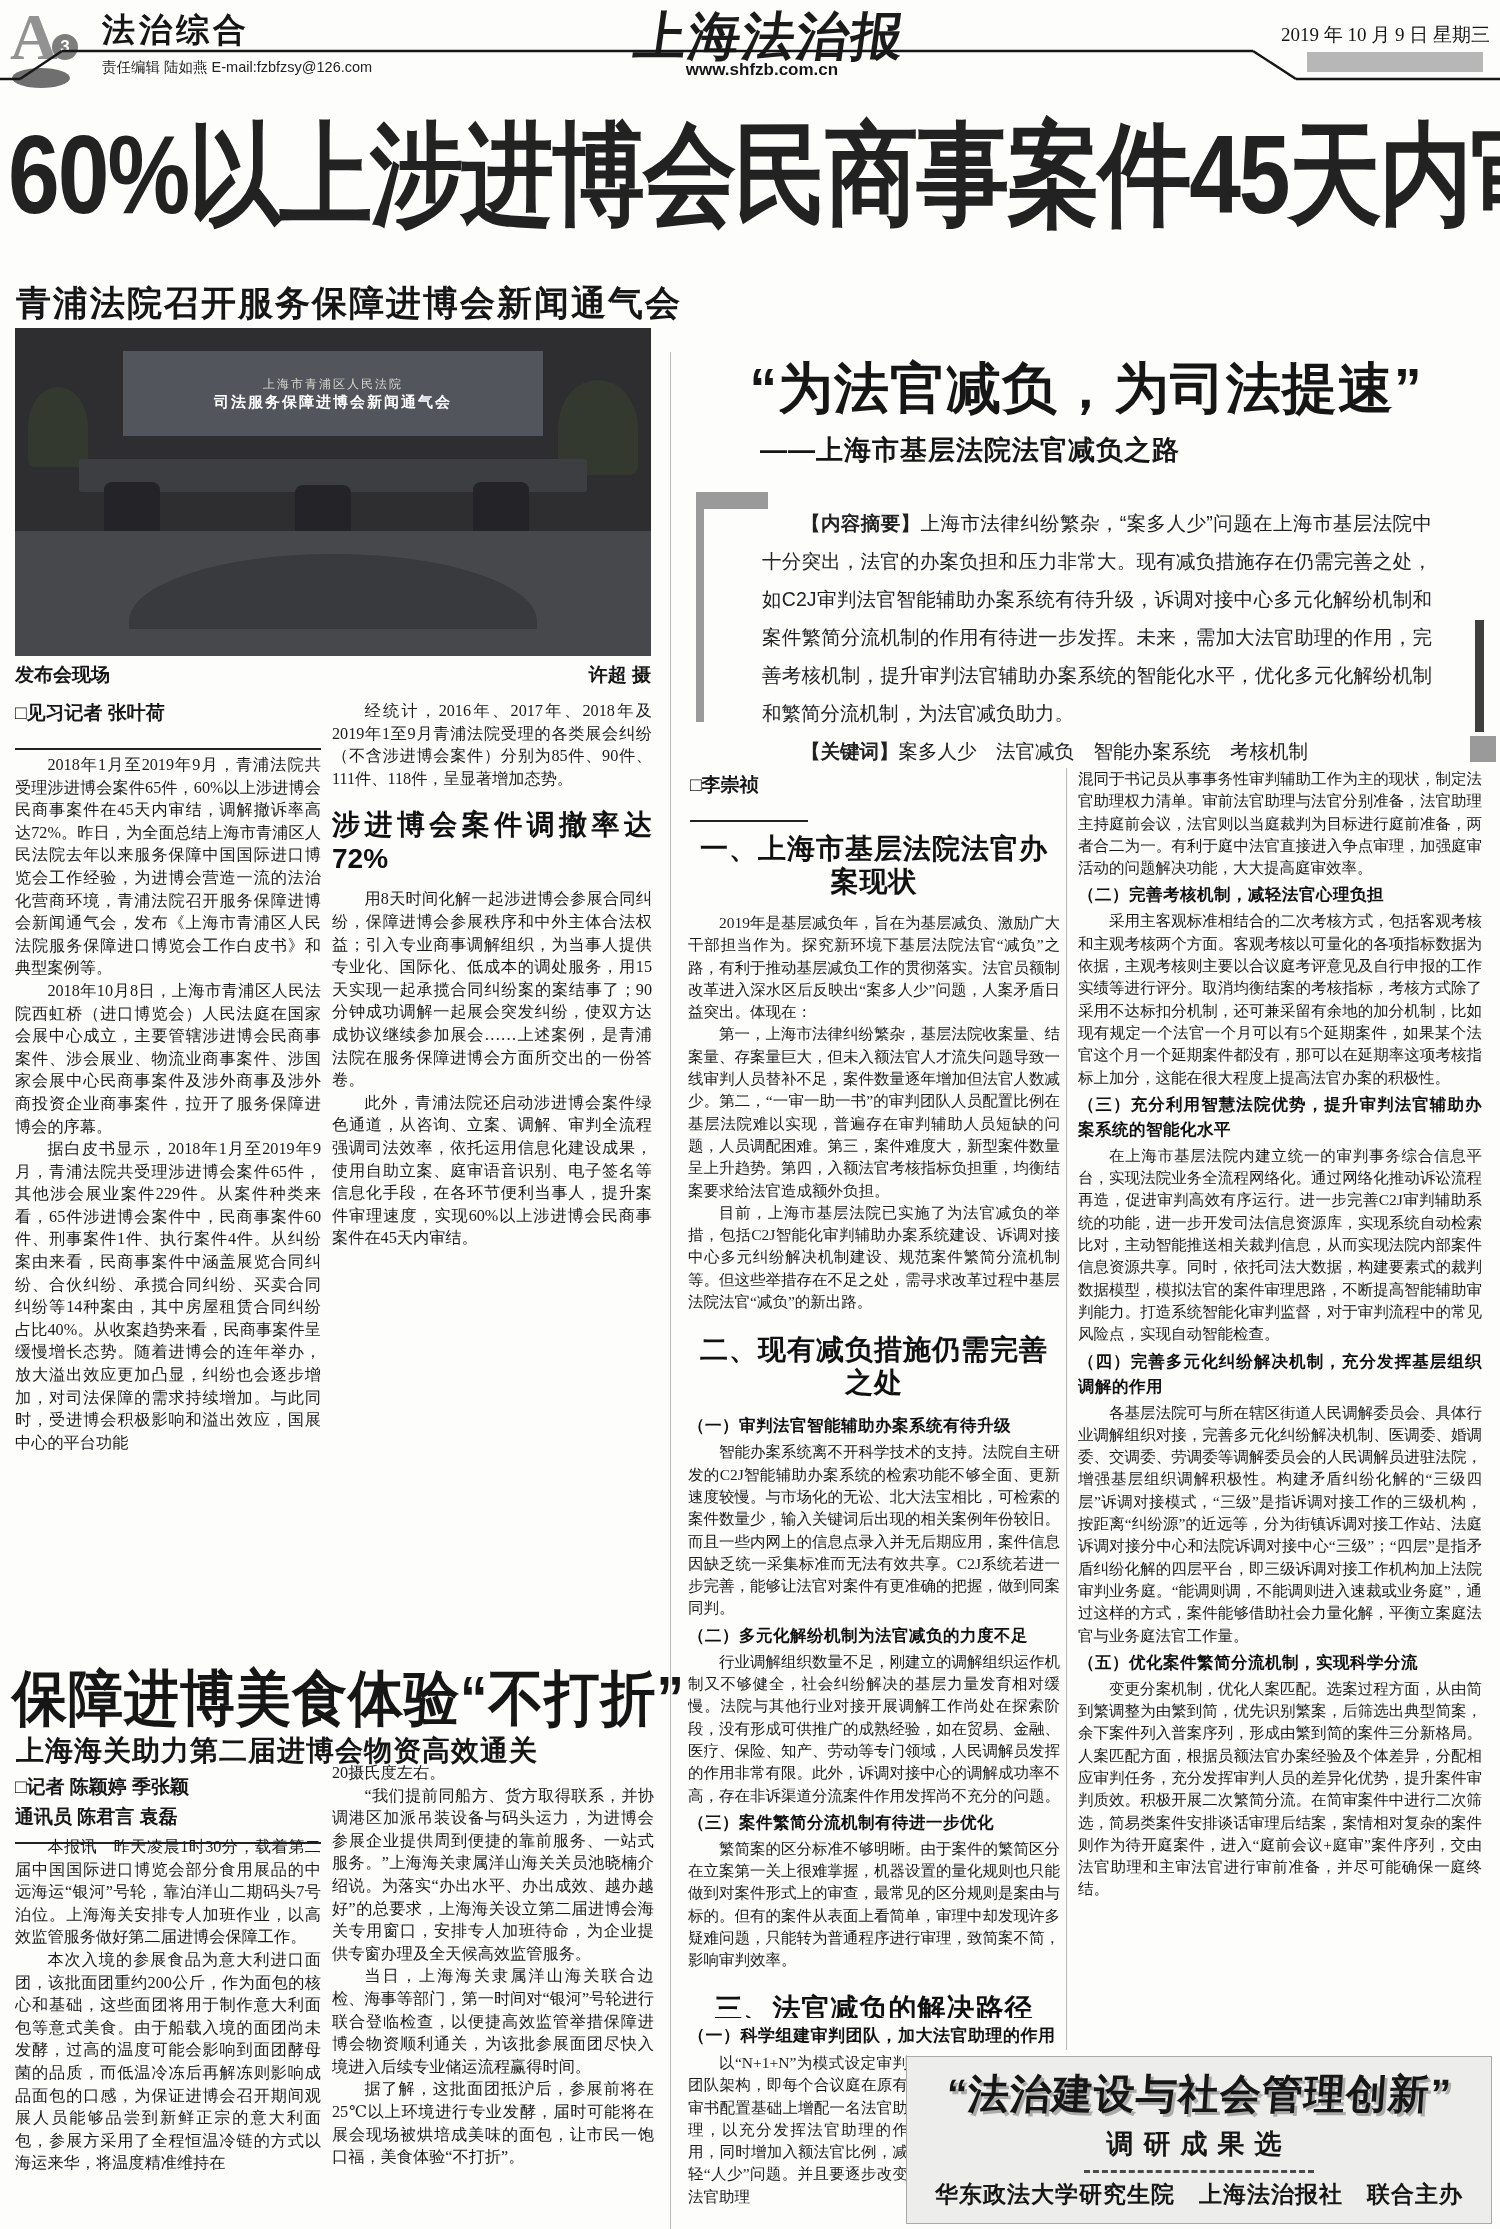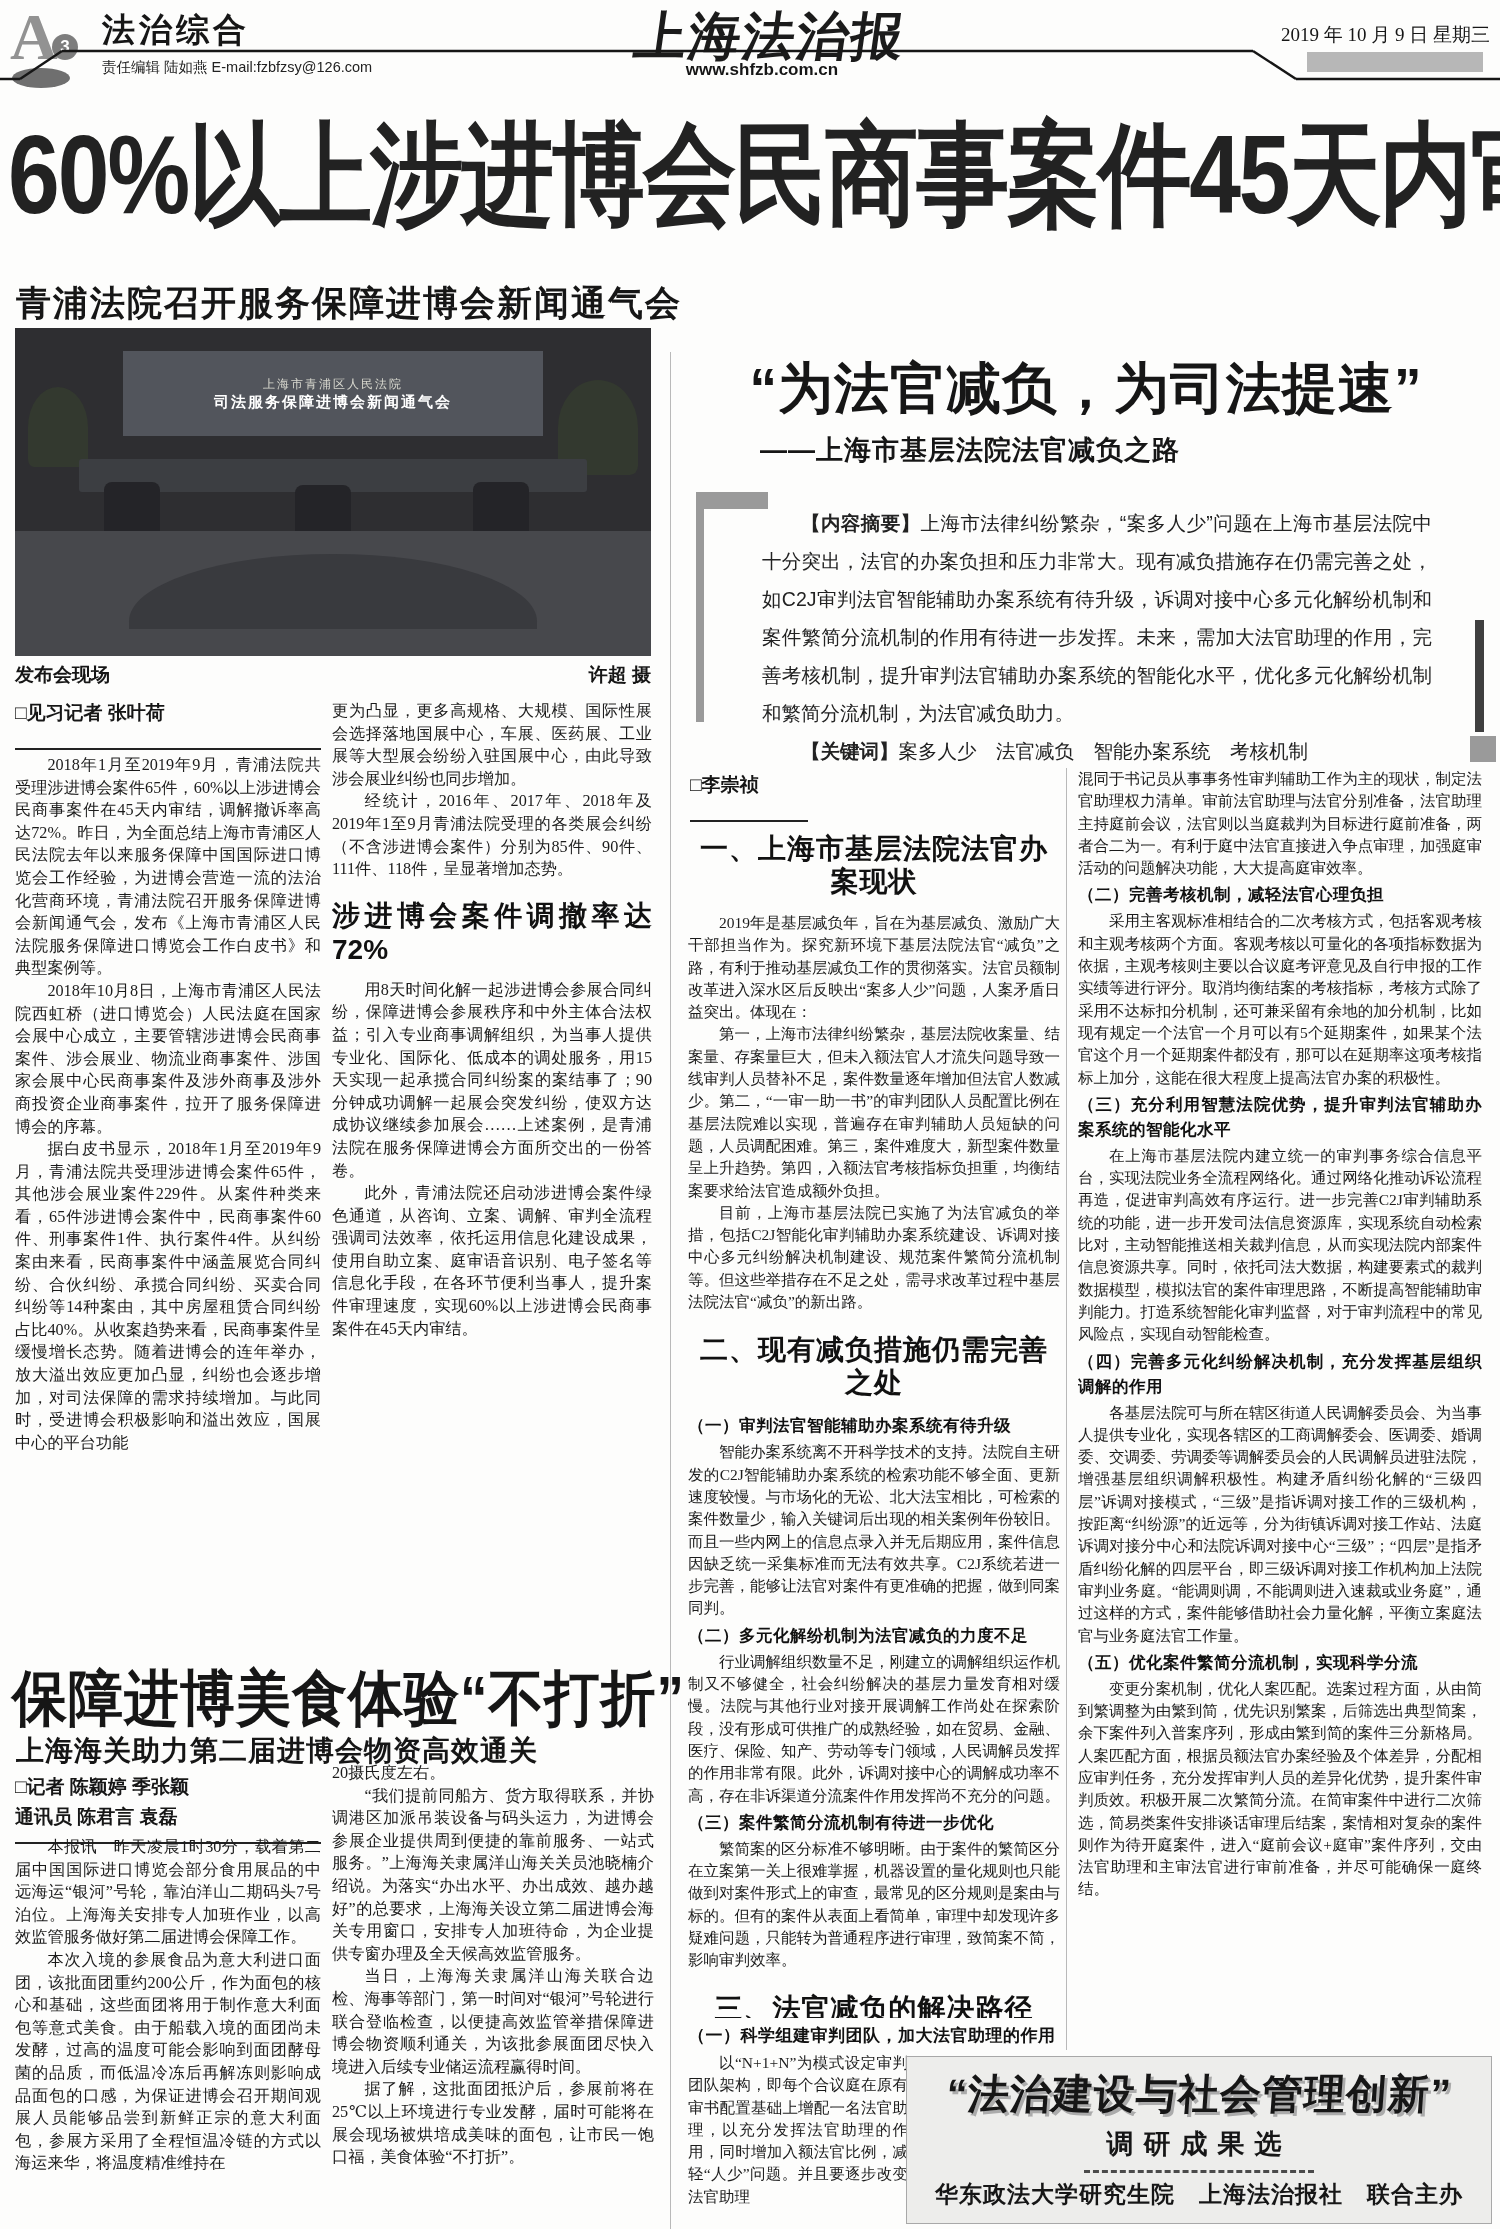--- a/index.html
+++ b/index.html
@@ -133,21 +133,20 @@
 
   <div class="byline" style="left:15px;top:700px;width:306px;">□见习记者  张叶荷</div>
 
   <div class="bodycol lead-col" style="left:15px;top:754px;width:306px;height:884px;">
     <p>2018年1月至2019年9月，青浦法院共受理涉进博会案件65件，60%以上涉进博会民商事案件在45天内审结，调解撤诉率高达72%。昨日，为全面总结上海市青浦区人民法院去年以来服务保障中国国际进口博览会工作经验，为进博会营造一流的法治化营商环境，青浦法院召开服务保障进博会新闻通气会，发布《上海市青浦区人民法院服务保障进口博览会工作白皮书》和典型案例等。</p>
     <p>2018年10月8日，上海市青浦区人民法院西虹桥（进口博览会）人民法庭在国家会展中心成立，主要管辖涉进博会民商事案件、涉会展业、物流业商事案件、涉国家会展中心民商事案件及涉外商事及涉外商投资企业商事案件，拉开了服务保障进博会的序幕。</p>
     <p>据白皮书显示，2018年1月至2019年9月，青浦法院共受理涉进博会案件65件，其他涉会展业案件229件。从案件种类来看，65件涉进博会案件中，民商事案件60件、刑事案件1件、执行案件4件。从纠纷案由来看，民商事案件中涵盖展览合同纠纷、合伙纠纷、承揽合同纠纷、买卖合同纠纷等14种案由，其中房屋租赁合同纠纷占比40%。从收案趋势来看，民商事案件呈缓慢增长态势。随着进博会的连年举办，放大溢出效应更加凸显，纠纷也会逐步增加，对司法保障的需求持续增加。与此同时，受进博会积极影响和溢出效应，国展中心的平台功能</p>
   </div>
 
   <div class="bodycol lead-col" style="left:332px;top:700px;width:320px;height:938px;">
-    <p style="text-indent:0;">更为凸显，更多高规格、大规模、国际性展会选择落地国展中心，车展、医药展、工业展等大型展会纷纷入驻国展中心，由此导致涉会展业纠纷也同步增加。</p>
     <p>经统计，2016年、2017年、2018年及2019年1至9月青浦法院受理的各类展会纠纷（不含涉进博会案件）分别为85件、90件、111件、118件，呈显著增加态势。</p>
     <div class="colhead">涉进博会案件调撤率达72%</div>
     <p>用8天时间化解一起涉进博会参展合同纠纷，保障进博会参展秩序和中外主体合法权益；引入专业商事调解组织，为当事人提供专业化、国际化、低成本的调处服务，用15天实现一起承揽合同纠纷案的案结事了；90分钟成功调解一起展会突发纠纷，使双方达成协议继续参加展会……上述案例，是青浦法院在服务保障进博会方面所交出的一份答卷。</p>
     <p>此外，青浦法院还启动涉进博会案件绿色通道，从咨询、立案、调解、审判全流程强调司法效率，依托运用信息化建设成果，使用自助立案、庭审语音识别、电子签名等信息化手段，在各环节便利当事人，提升案件审理速度，实现60%以上涉进博会民商事案件在45天内审结。</p>
   </div>
 
   <div class="feat-title">“为法官减负，为司法提速”</div>
   <div class="feat-subtitle">——上海市基层法院法官减负之路</div>
 
   <div class="abstract">
@@ -183,21 +182,21 @@
     <p>以“N+1+N”为模式设定审判团队架构，即每个合议庭在原有审书配置基础上增配一名法官助理，以充分发挥法官助理的作用，同时增加入额法官比例，减轻“人少”问题。并且要逐步改变法官助理</p>
   </div>
 
   <div class="bodycol feat-col" style="left:1078px;top:768px;width:404px;height:1282px;">
     <p style="text-indent:0;">混同于书记员从事事务性审判辅助工作为主的现状，制定法官助理权力清单。审前法官助理与法官分别准备，法官助理主持庭前会议，法官则以当庭裁判为目标进行庭前准备，两者合二为一。有利于庭中法官直接进入争点审理，加强庭审活动的问题解决功能，大大提高庭审效率。</p>
     <div class="sh">（二）完善考核机制，减轻法官心理负担</div>
     <p>采用主客观标准相结合的二次考核方式，包括客观考核和主观考核两个方面。客观考核以可量化的各项指标数据为依据，主观考核则主要以合议庭考评意见及自行申报的工作实绩等进行评分。取消均衡结案的考核指标，考核方式除了采用不达标扣分机制，还可兼采留有余地的加分机制，比如现有规定一个法官一个月可以有5个延期案件，如果某个法官这个月一个延期案件都没有，那可以在延期率这项考核指标上加分，这能在很大程度上提高法官办案的积极性。</p>
     <div class="sh">（三）充分利用智慧法院优势，提升审判法官辅助办案系统的智能化水平</div>
     <p>在上海市基层法院内建立统一的审判事务综合信息平台，实现法院业务全流程网络化。通过网络化推动诉讼流程再造，促进审判高效有序运行。进一步完善C2J审判辅助系统的功能，进一步开发司法信息资源库，实现系统自动检索比对，主动智能推送相关裁判信息，从而实现法院内部案件信息资源共享。同时，依托司法大数据，构建要素式的裁判数据模型，模拟法官的案件审理思路，不断提高智能辅助审判能力。打造系统智能化审判监督，对于审判流程中的常见风险点，实现自动智能检查。</p>
     <div class="sh">（四）完善多元化纠纷解决机制，充分发挥基层组织调解的作用</div>
-    <p>各基层法院可与所在辖区街道人民调解委员会、为当事人提供专业化，实现各辖区的工商调解委会、医调委、婚调委、交调委、劳调委等调解委员会的人民调解员进驻法院，增强基层组织调解积极性。构建矛盾纠纷化解的“三级四层”诉调对接模式，“三级”是指诉调对接工作的三级机构，按距离“纠纷源”的近远等，分为街镇诉调对接工作站、法庭诉调对接分中心和法院诉调对接中心“三级”；“四层”是指矛盾纠纷化解的四层平台，即三级诉调对接工作机构加上法院审判业务庭。“能调则调，不能调则进入速裁或业务庭”，通过这样的方式，案件能够借助社会力量化解，平衡立案庭法官与业务庭法官工作量。</p>
+    <p>各基层法院可与所在辖区街道人民调解委员会、具体行业调解组织对接，完善多元化纠纷解决机制、医调委、婚调委、交调委、劳调委等调解委员会的人民调解员进驻法院，增强基层组织调解积极性。构建矛盾纠纷化解的“三级四层”诉调对接模式，“三级”是指诉调对接工作的三级机构，按距离“纠纷源”的近远等，分为街镇诉调对接工作站、法庭诉调对接分中心和法院诉调对接中心“三级”；“四层”是指矛盾纠纷化解的四层平台，即三级诉调对接工作机构加上法院审判业务庭。“能调则调，不能调则进入速裁或业务庭”，通过这样的方式，案件能够借助社会力量化解，平衡立案庭法官与业务庭法官工作量。</p>
     <div class="sh">（五）优化案件繁简分流机制，实现科学分流</div>
     <p>变更分案机制，优化人案匹配。选案过程方面，从由简到繁调整为由繁到简，优先识别繁案，后筛选出典型简案，余下案件列入普案序列，形成由繁到简的案件三分新格局。人案匹配方面，根据员额法官办案经验及个体差异，分配相应审判任务，充分发挥审判人员的差异化优势，提升案件审判质效。积极开展二次繁简分流。在简审案件中进行二次筛选，简易类案件安排谈话审理后结案，案情相对复杂的案件则作为待开庭案件，进入“庭前会议+庭审”案件序列，交由法官助理和主审法官进行审前准备，并尽可能确保一庭终结。</p>
   </div>
 
   <div class="customs-headline">保障进博美食体验“不打折”</div>
   <div class="customs-subhead">上海海关助力第二届进博会物资高效通关</div>
   <div class="customs-byline">
     <div>□记者  陈颖婷  季张颖</div>
     <div>通讯员  陈君言  袁磊</div>
   </div>

